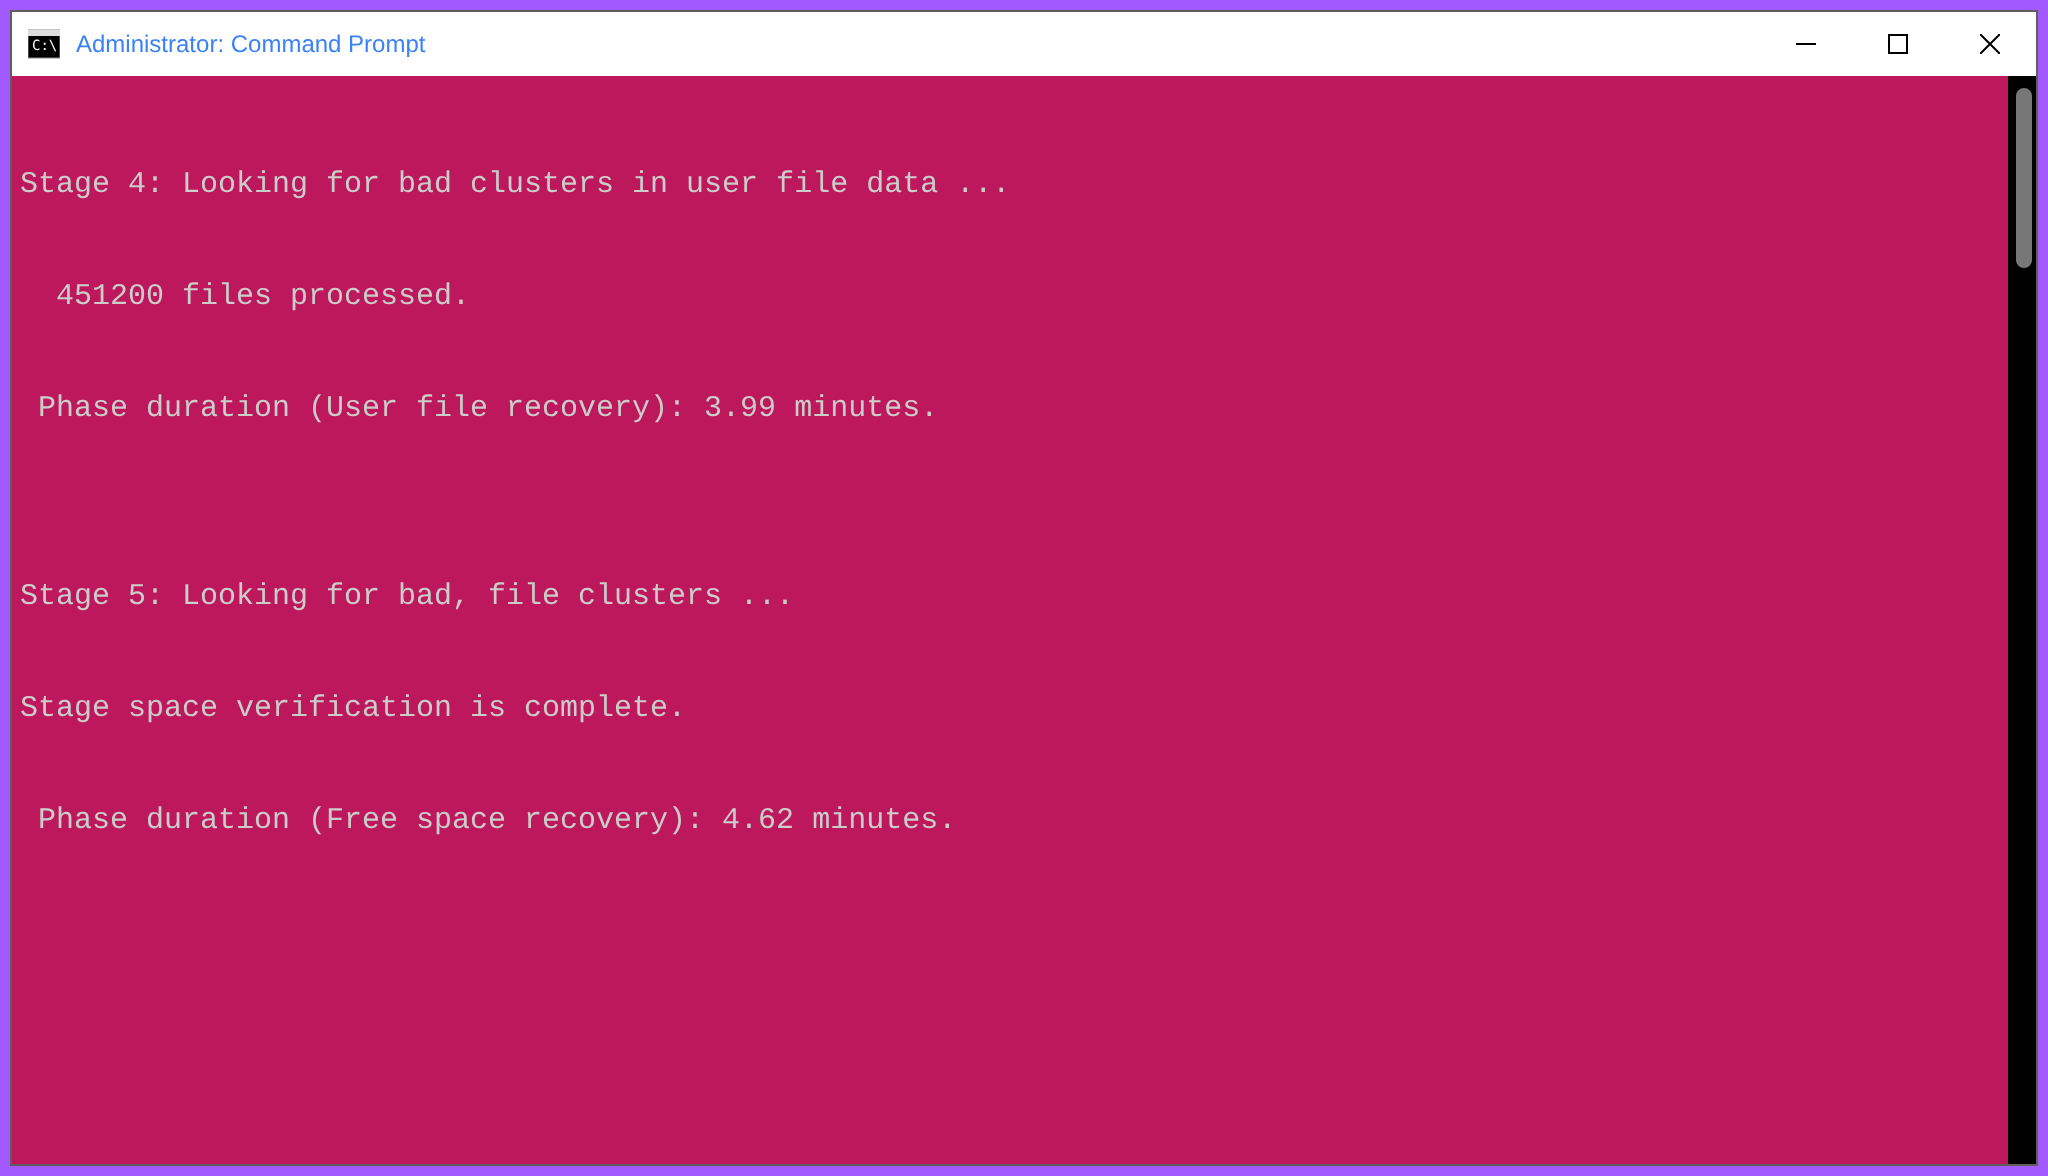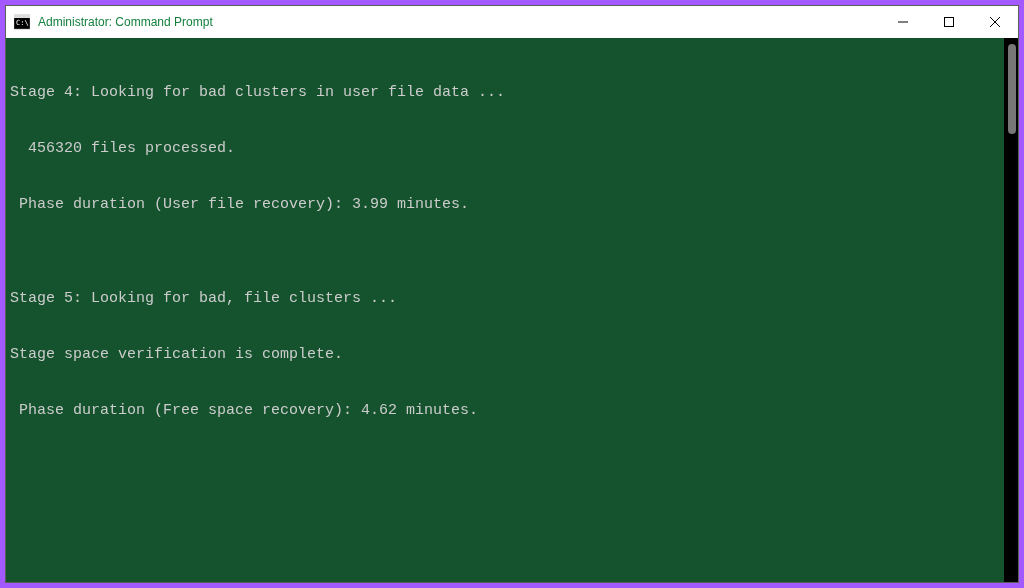--- a/index.html
+++ b/index.html
@@ -34,38 +34,38 @@
     .titlebar-icon {
       width: 16px;
       height: 16px;
       margin-right: 8px;
       display: flex;
       align-items: center;
       justify-content: center;
     }
     .titlebar-title {
       font-size: 12px;
-      color: #15803d;
+      color: #3b82f6;
       flex: 1;
     }
     .window-controls {
       display: flex;
       height: 100%;
     }
     .window-control {
       width: 46px;
       height: 100%;
       display: flex;
       align-items: center;
       justify-content: center;
       cursor: pointer;
     }
     .terminal-body {
       flex: 1;
-      background: #14532d;
+      background: #be185d;
       padding: 8px 4px 4px 4px;
       position: relative;
       overflow: hidden;
       display: flex;
     }
     .terminal-content {
       flex: 1;
       font-family: 'Consolas', 'Courier New', monospace;
       font-size: 15px;
       line-height: 1.25;
@@ -122,21 +122,21 @@
         <svg width="10" height="10" viewBox="0 0 10 10">
             <line x1="0" y1="0" x2="10" y2="10" stroke="#000" stroke-width="1"></line>
             <line x1="10" y1="0" x2="0" y2="10" stroke="#000" stroke-width="1"></line>
           </svg>
       </div>
     </div>
   </div>
   <div class="terminal-body">
     <div class="terminal-content">
       <span class="terminal-line">Stage 4: Looking for bad clusters in user file data ...</span>
-      <span class="terminal-line">  456320 files processed.</span>
+      <span class="terminal-line">  451200 files processed.</span>
       <span class="terminal-line"> Phase duration (User file recovery): 3.99 minutes.</span>
       <span class="terminal-line"></span>
       <span class="terminal-line">Stage 5: Looking for bad, file clusters ...</span>
       <span class="terminal-line">Stage space verification is complete.</span>
       <span class="terminal-line"> Phase duration (Free space recovery): 4.62 minutes.</span>
       <span class="terminal-line"></span>
       
       
       <span class="terminal-line"></span>
       

